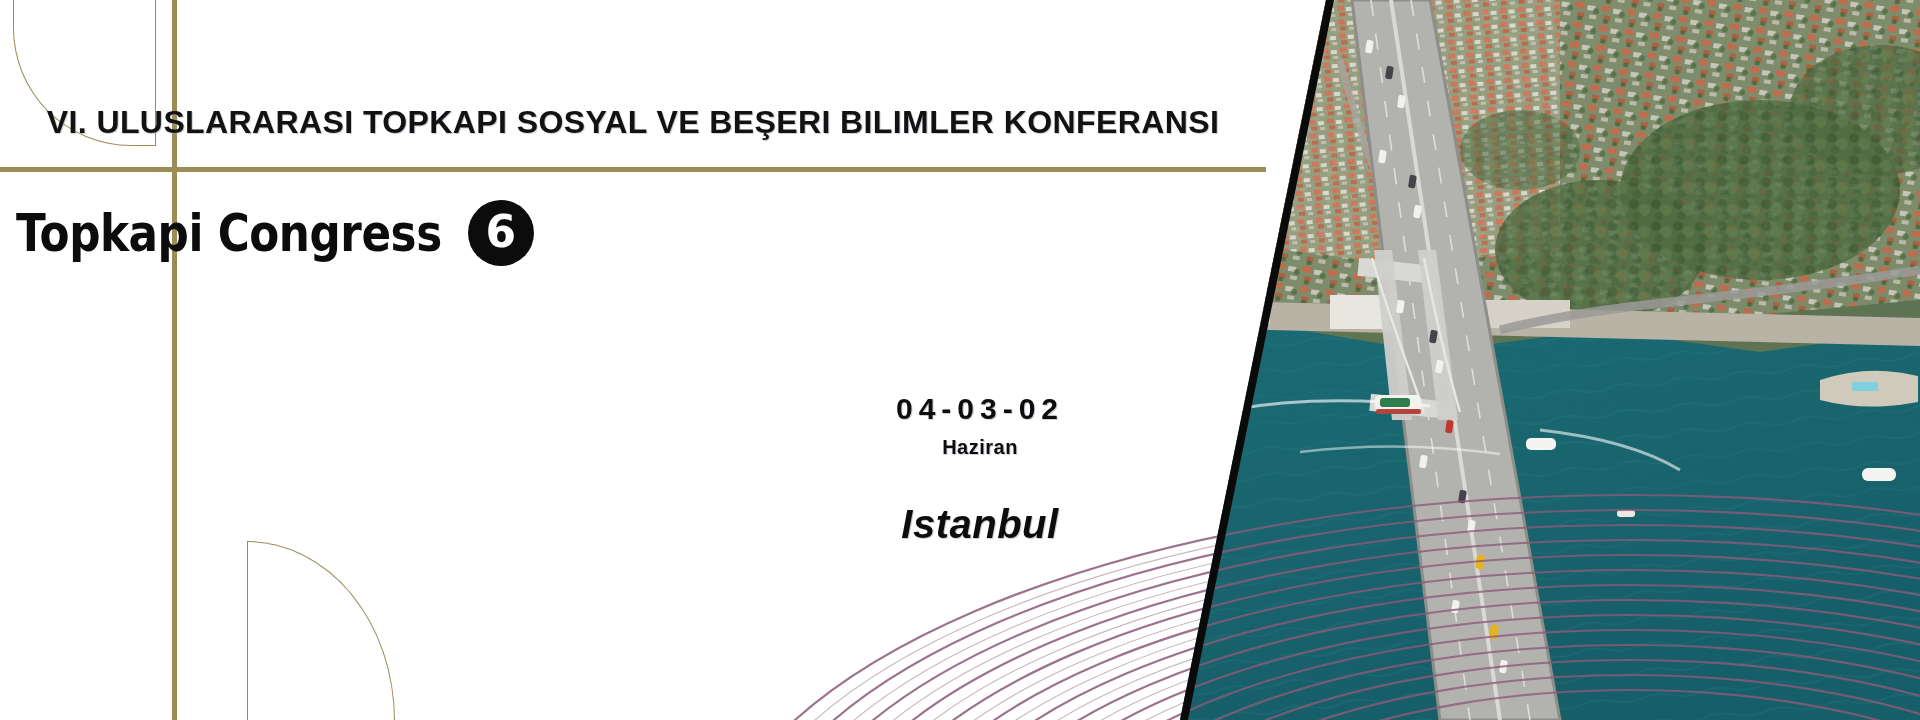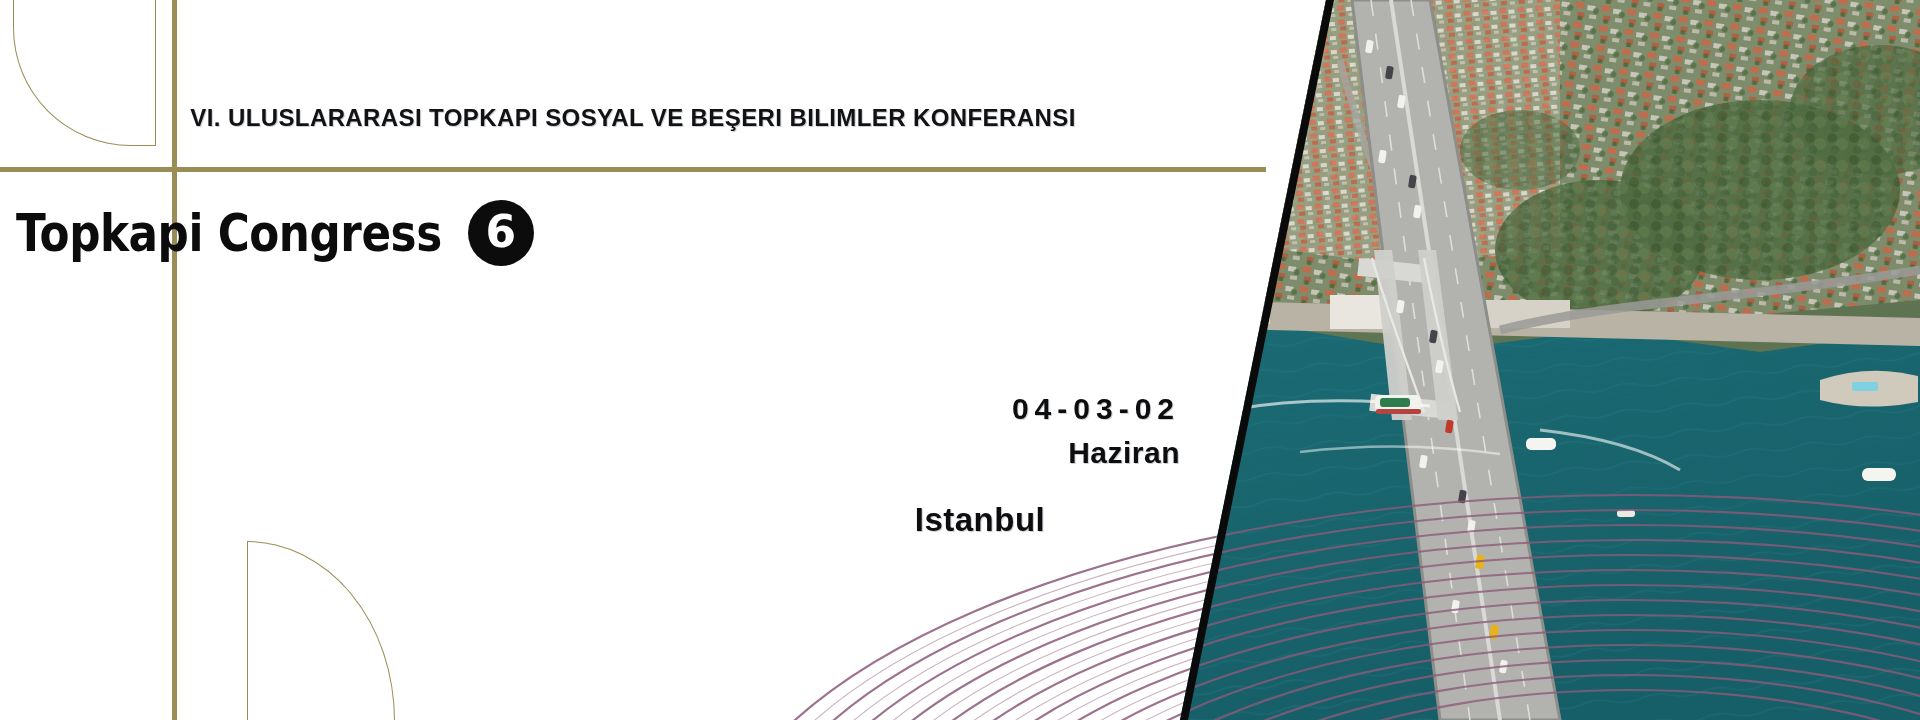--- a/index.html
+++ b/index.html
@@ -52,21 +52,21 @@
     border-bottom-right-radius: 148px 180px;
     background: transparent;
   }
 
   
   .headline {
     position: absolute;
     left: 0; top: 104px;
     width: 1266px;
     text-align: center;
-    font-size: 24px;
+    font-size: 32px;
     font-weight: 700;
     letter-spacing: 0.4px;
     color: #121212;
     text-shadow: 1px 1px 0 rgba(160,170,185,0.55);
     white-space: nowrap;
   }
 
   .logo-wrap {
     position: absolute;
     left: 0; top: 200px;
@@ -97,50 +97,51 @@
     font-size: 44px;
     font-weight: 700;
     line-height: 1;
     padding-bottom: 3px;
   }
 
   .date-block {
     position: absolute;
     left: 780px; top: 392px;
     width: 400px;
-    text-align: right;
+    text-align: center;
     color: #0d0d0d;
   }
   .date-line {
     font-size: 30px;
     font-weight: 700;
     letter-spacing: 6px;
     text-shadow: 1px 1px 0 rgba(150,160,175,0.5);
   }
   .date-month {
-    font-size: 30px;
+    font-size: 20px;
     font-weight: 700;
     margin-top: 10px;
     letter-spacing: 0.5px;
     text-shadow: 1px 1px 0 rgba(150,160,175,0.5);
   }
 
   .place-block {
     position: absolute;
     left: 780px; top: 500px;
     width: 400px;
     text-align: center;
     color: #0d0d0d;
   }
   .place-line {
-    font-size: 33px;
+    font-size: 40px;
     font-weight: 700;
     letter-spacing: 0.5px;
     line-height: 1.2;
     text-shadow: 1px 1px 0 rgba(150,160,175,0.5);
+    font-style: italic;
   }
 
   
   .arcs {
     position: absolute;
     left: 620px; top: 420px;
     width: 1300px; height: 400px;
     pointer-events: none;
   }
 

